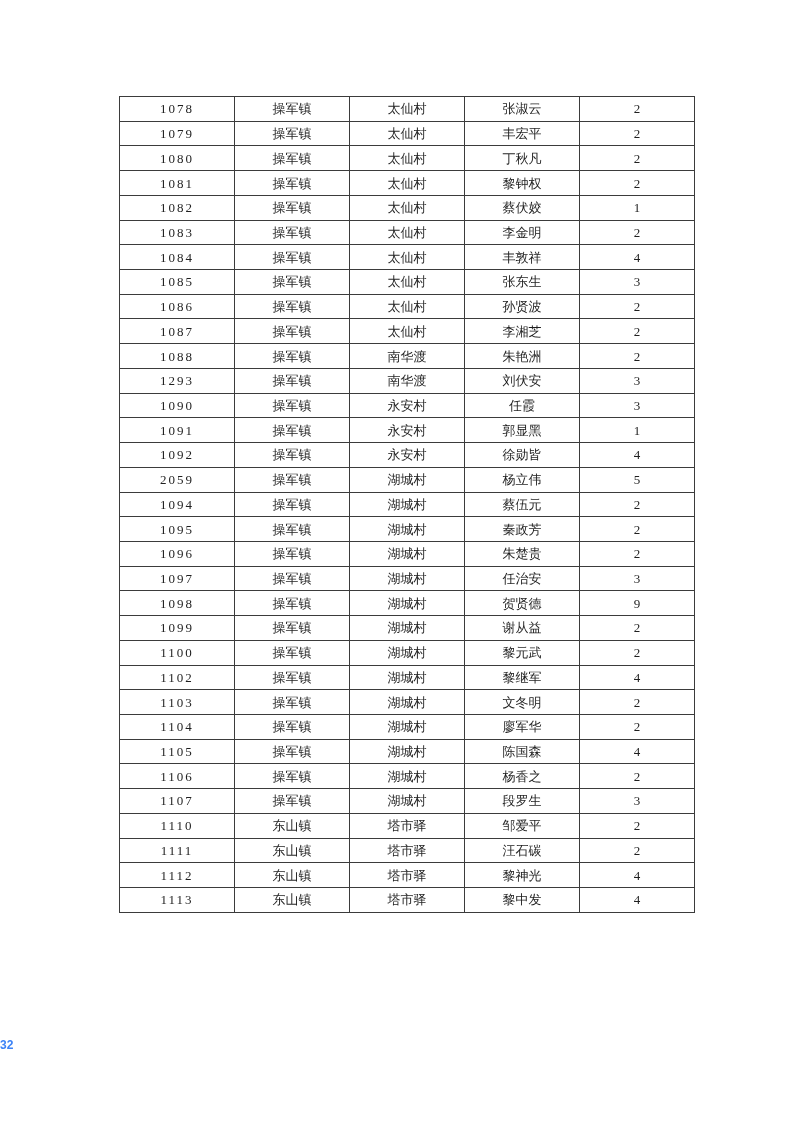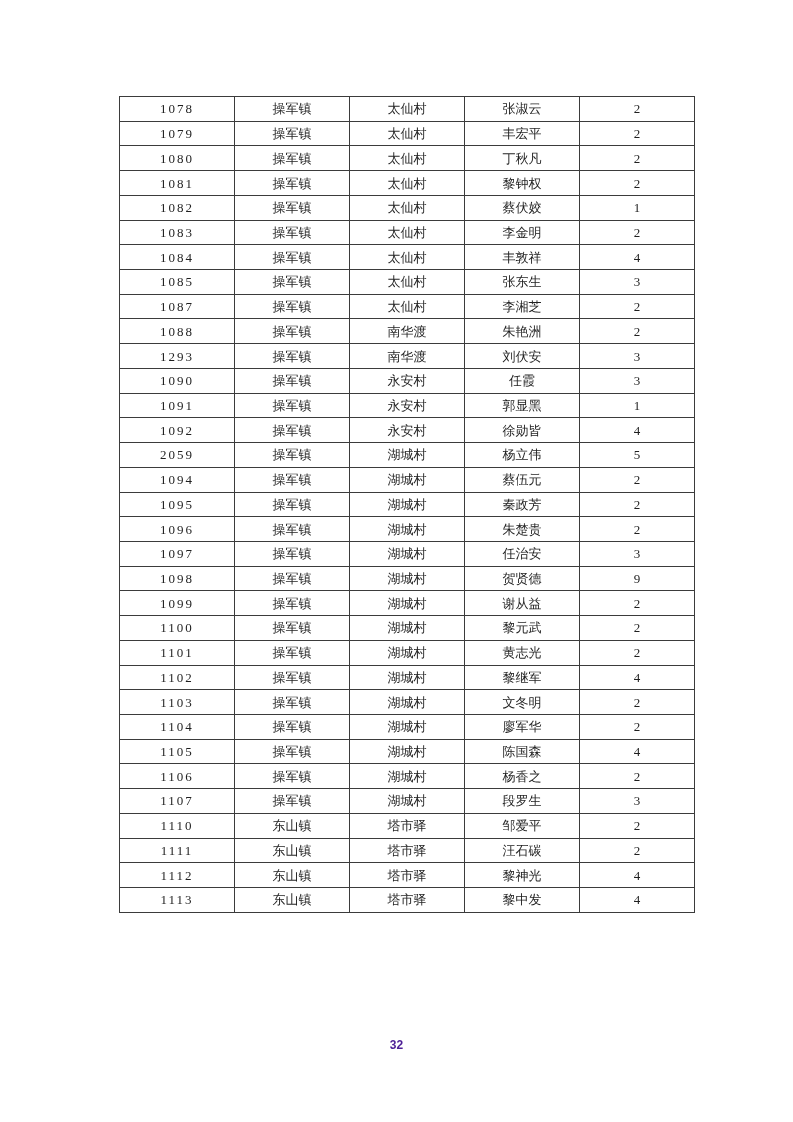--- a/index.html
+++ b/index.html
@@ -42,25 +42,24 @@
     font-size: 13px;
   }
   td.cell-count {
     font-size: 13px;
   }
   .page-number {
     position: absolute;
     top: 1038px;
     left: 0;
     width: 100%;
-    text-align: center;
     font-family: "Liberation Sans", "DejaVu Sans", sans-serif;
     font-size: 12px;
     font-weight: bold;
-    color: #4c1d95;
+    color: #3b82f6;
   }
 </style>
 </head>
 <body>
 
 <div class="page">
 
   <table class="data-table">
     <colgroup>
       <col>
@@ -120,20 +119,27 @@
     <td class="cell-count">4</td>
   </tr>
         <tr>
     <td class="cell-serial">1085</td>
     <td class="cell-town">操军镇</td>
     <td class="cell-village">太仙村</td>
     <td class="cell-name">张东生</td>
     <td class="cell-count">3</td>
   </tr>
         <tr>
+    <td class="cell-serial">1086</td>
+    <td class="cell-town">操军镇</td>
+    <td class="cell-village">太仙村</td>
+    <td class="cell-name">孙贤波</td>
+    <td class="cell-count">2</td>
+  </tr>
+        <tr>
     <td class="cell-serial">1087</td>
     <td class="cell-town">操军镇</td>
     <td class="cell-village">太仙村</td>
     <td class="cell-name">李湘芝</td>
     <td class="cell-count">2</td>
   </tr>
         <tr>
     <td class="cell-serial">1088</td>
     <td class="cell-town">操军镇</td>
     <td class="cell-village">南华渡</td>
@@ -215,27 +221,20 @@
     <td class="cell-town">操军镇</td>
     <td class="cell-village">湖城村</td>
     <td class="cell-name">谢从益</td>
     <td class="cell-count">2</td>
   </tr>
         <tr>
     <td class="cell-serial">1100</td>
     <td class="cell-town">操军镇</td>
     <td class="cell-village">湖城村</td>
     <td class="cell-name">黎元武</td>
-    <td class="cell-count">2</td>
-  </tr>
-        <tr>
-    <td class="cell-serial">1101</td>
-    <td class="cell-town">操军镇</td>
-    <td class="cell-village">湖城村</td>
-    <td class="cell-name">黄志光</td>
     <td class="cell-count">2</td>
   </tr>
         <tr>
     <td class="cell-serial">1102</td>
     <td class="cell-town">操军镇</td>
     <td class="cell-village">湖城村</td>
     <td class="cell-name">黎继军</td>
     <td class="cell-count">4</td>
   </tr>
         <tr>

